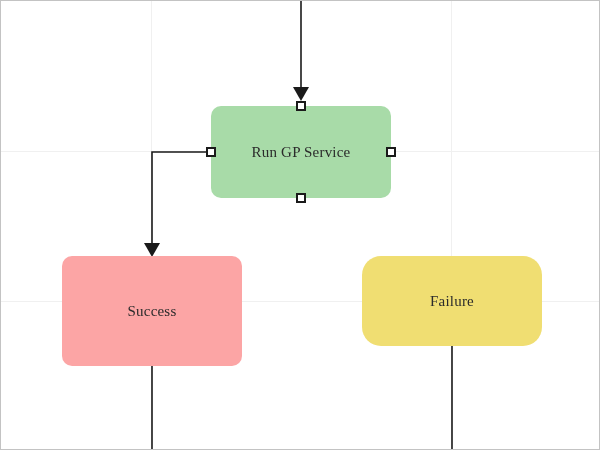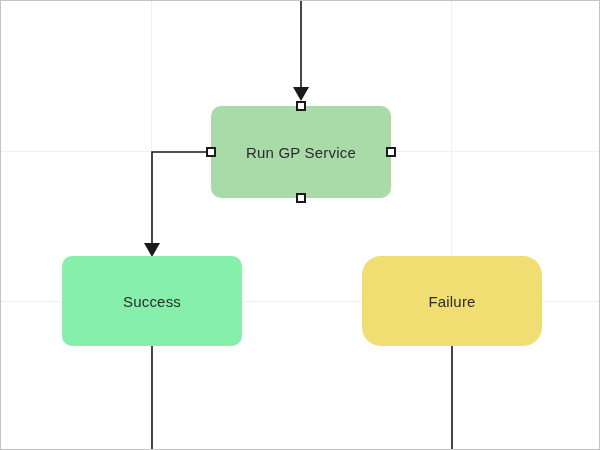--- a/index.html
+++ b/index.html
@@ -51,21 +51,21 @@
   
   .node {
     position: absolute;
     box-sizing: border-box;
     border-radius: 10px;
     display: flex;
     align-items: center;
     justify-content: center;
     color: #2b2b2b;
     font-size: 15px;
-    font-family: Liberation Sans, sans-serif;
+    font-family: Liberation Serif, serif;
     letter-spacing: 0.2px;
     user-select: none;
   }
   .node-label {
     pointer-events: none;
   }
   .handle {
     position: absolute;
     width: 10px;
     height: 10px;
@@ -108,21 +108,21 @@
   </svg>
 
   <div class="node" style="left:210px; top:105px; width:180px; height:92px; background:#a8dba8;">
     <span class="node-label">Run GP Service</span>
     <span class="handle top"></span>
     <span class="handle right"></span>
     <span class="handle bottom"></span>
     <span class="handle left"></span>
   </div>
 
-  <div class="node" style="left:61px; top:255px; width:180px; height:90px; background:#86efac;">
+  <div class="node" style="left:61px; top:255px; width:180px; height:110px; background:#fca5a5;">
     <span class="node-label">Success</span>
   </div>
 
   <div class="node" style="left:361px; top:255px; width:180px; height:90px; background:#f0de72;border-radius:19px;">
     <span class="node-label">Failure</span>
   </div>
 
 </div>
 
 </body></html>

